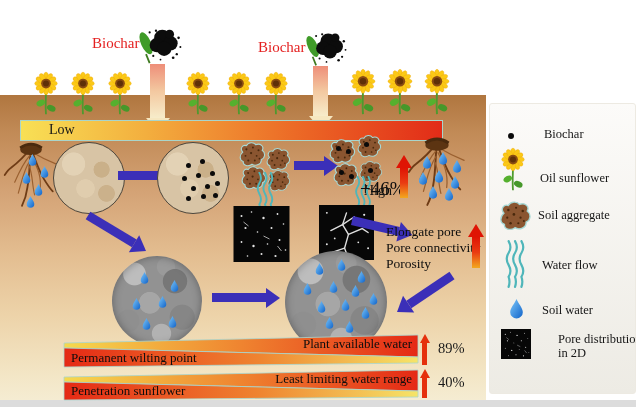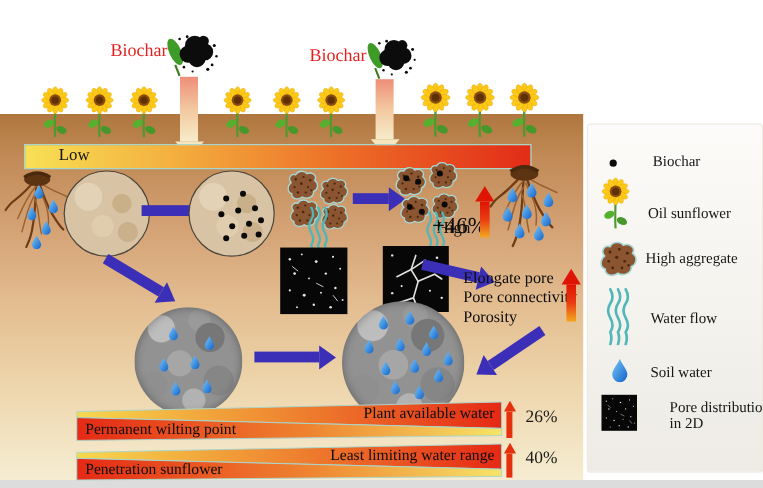--- a/index.html
+++ b/index.html
@@ -473,21 +473,21 @@
 
   <div class="band" style="left:63px;top:334px;height:34px;">
     <svg width="356" height="34" viewBox="0 0 356 34" preserveAspectRatio="none">
       <polygon points="1,9 355,1 355,23 1,14" fill="url(#lgUp)" stroke="#a8d6cf" stroke-width="0.8"></polygon>
       <polygon points="1,14 355,23 355,29 1,33" fill="url(#lgDown)" stroke="#a8d6cf" stroke-width="0.8"></polygon>
     </svg>
     <div class="t band-label top-label">Plant available water</div>
     <div class="t band-label bottom-label">Permanent wilting point</div>
   </div>
   <div class="pct-arrow" style="left:422px;top:343px;height:22px;"></div>
-  <div class="t pct-label" style="left:438px;top:340px;">26%</div>
+  <div class="t pct-label" style="left:438px;top:340px;">89%</div>
 
   <div class="band" style="left:63px;top:369px;height:32px;">
     <svg width="356" height="32" viewBox="0 0 356 32" preserveAspectRatio="none">
       <polygon points="1,8 355,1 355,22 1,13" fill="url(#lgUp)" stroke="#a8d6cf" stroke-width="0.8"></polygon>
       <polygon points="1,13 355,22 355,28 1,31" fill="url(#lgDown)" stroke="#a8d6cf" stroke-width="0.8"></polygon>
     </svg>
     <div class="t band-label top-label">Least limiting water range</div>
     <div class="t band-label bottom-label">Penetration sunflower</div>
   </div>
   <div class="pct-arrow" style="left:422px;top:378px;height:20px;"></div>
@@ -498,21 +498,21 @@
     <div class="t legend-label" style="left:54px;top:23px;">Biochar</div>
 
     <svg class="abs" style="left:8px;top:42px;width:30px;height:48px;">
         <use href="#sym-sunflower"></use>
       </svg>
     <div class="t legend-label" style="left:50px;top:67px;">Oil sunflower</div>
 
     <svg class="abs" style="left:7px;top:96px;width:36px;height:31px;">
         <use href="#sym-aggregate"></use>
       </svg>
-    <div class="t legend-label" style="left:48px;top:104px;">High aggregate</div>
+    <div class="t legend-label" style="left:48px;top:104px;">Soil aggregate</div>
 
     <svg class="abs" style="left:14px;top:136px;width:22px;height:48px;">
         <use href="#sym-waterflow"></use>
       </svg>
     <div class="t legend-label" style="left:52px;top:154px;">Water flow</div>
 
     <svg class="abs" style="left:19px;top:195px;width:15px;height:20px;">
         <use href="#sym-drop"></use>
       </svg>
     <div class="t legend-label" style="left:52px;top:199px;">Soil water</div>

